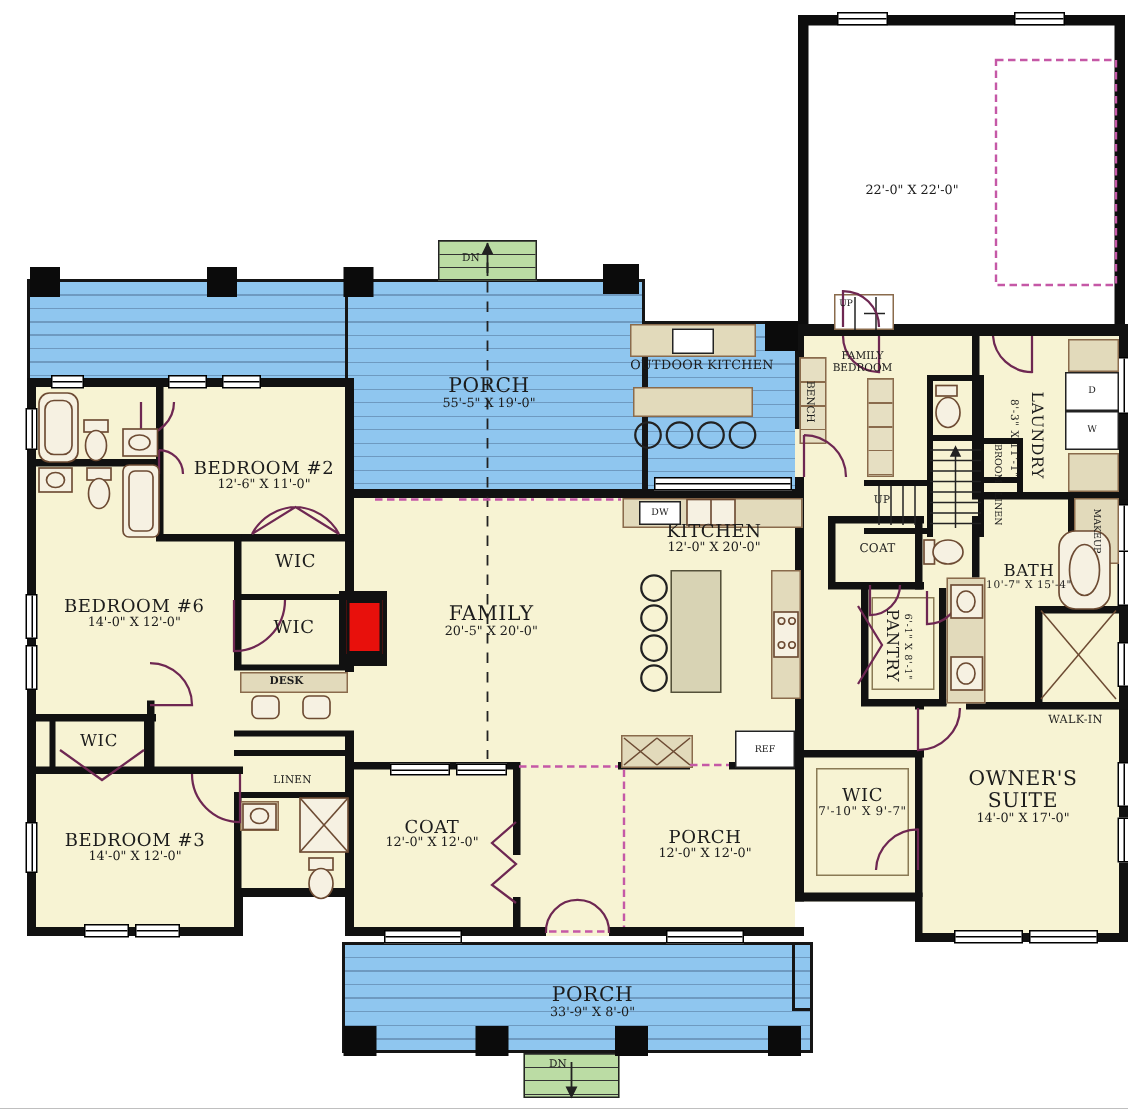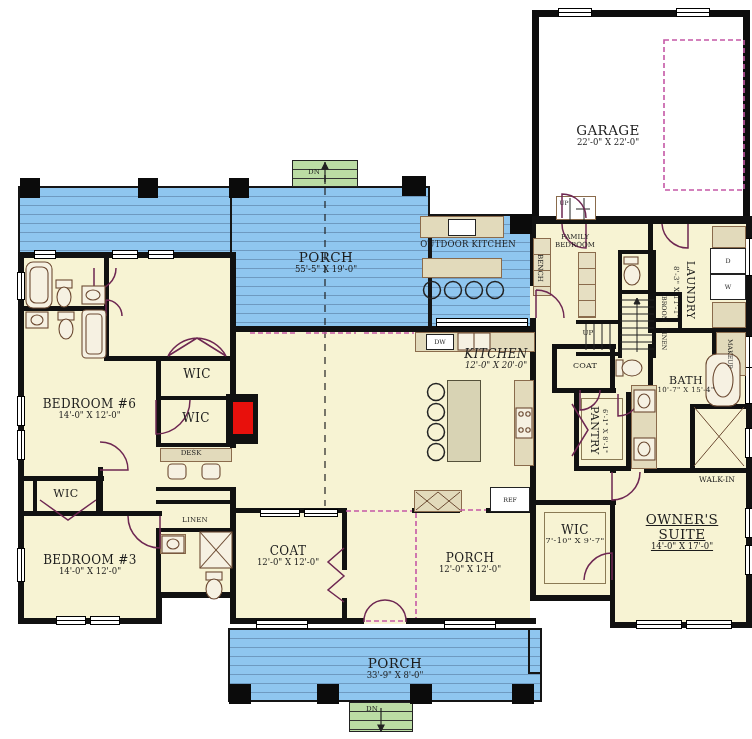--- a/index.html
+++ b/index.html
@@ -312,42 +312,49 @@
         <circle cx="474" cy="290" r="8.5"></circle>
         <circle cx="495" cy="290" r="8.5"></circle>
       <circle cx="436" cy="392" r="8.5"></circle>
         <circle cx="436" cy="412" r="8.5"></circle>
         <circle cx="436" cy="432" r="8.5"></circle>
         <circle cx="436" cy="452" r="8.5"></circle>
     </g>
   </svg>
 
   <div class="lbl" style="left:522px;top:123px;width:172px;">
-    <div class="nmlg">GARAGE</div>
     <div class="dm">22'-0" X 22'-0"</div>
   </div>
   <div class="lbl" style="left:256px;top:250px;width:140px;">
     <div class="nmlg">PORCH</div>
     <div class="dm">55'-5" X 19'-0"</div>
   </div>
   <div class="lbl sm" style="left:418px;top:240px;width:100px;font-size:8.5px;">OUTDOOR KITCHEN</div>
+  <div class="lbl" style="left:106px;top:306px;width:140px;">
+    <div class="nm">BEDROOM #2</div>
+    <div class="dm">12'-6" X 11'-0"</div>
+  </div>
   <div class="lbl nm" style="left:160px;top:368px;width:74px;">WIC</div>
   <div class="lbl" style="left:22px;top:398px;width:135px;">
     <div class="nm">BEDROOM #6</div>
     <div class="dm">14'-0" X 12'-0"</div>
   </div>
   <div class="lbl nm" style="left:160px;top:412px;width:72px;">WIC</div>
-  <div class="lbl xs" style="left:162px;top:450px;width:58px;font-size:7px;">DESK</div>
+  <div class="lbl xs" style="left:162px;top:450px;width:58px;font-size:7px;font-weight:bold;">DESK</div>
   <div class="lbl" style="left:35px;top:488px;width:62px;font-size:11px;">WIC</div>
   <div class="lbl sm" style="left:162px;top:517px;width:66px;">LINEN</div>
   <div class="lbl" style="left:20px;top:554px;width:140px;">
     <div class="nm">BEDROOM #3</div>
     <div class="dm">14'-0" X 12'-0"</div>
   </div>
-  <div class="lbl" style="left:440px;top:348px;width:112px;font-style:italic;">
+  <div class="lbl" style="left:260px;top:402px;width:135px;">
+    <div class="nmlg">FAMILY</div>
+    <div class="dm">20'-5" X 20'-0"</div>
+  </div>
+  <div class="lbl" style="left:420px;top:348px;width:112px;">
     <div class="nm">KITCHEN</div>
     <div class="dm">12'-0" X 20'-0"</div>
   </div>
   <div class="lbl" style="left:238px;top:545px;width:100px;">
     <div class="nm">COAT</div>
     <div class="dm">12'-0" X 12'-0"</div>
   </div>
   <div class="lbl" style="left:420px;top:552px;width:100px;">
     <div class="nm">PORCH</div>
     <div class="dm">12'-0" X 12'-0"</div>
@@ -364,21 +371,21 @@
   <div class="lbl vlbl" style="left:601px;top:402px;height:58px;font-size:6.5px;">6'-1" X 8'-1"</div>
   <div class="lbl" style="left:650px;top:375px;width:72px;">
     <div style="font-size:11px;">BATH</div>
     <div style="font-size:7px;">10'-7" X 15'-4"</div>
   </div>
   <div class="lbl sm" style="left:692px;top:430px;width:50px;font-size:7.5px;margin-top:46px;">WALK-IN</div>
   <div class="lbl" style="left:540px;top:524px;width:70px;">
     <div class="nm">WIC</div>
     <div style="font-size:8px;">7'-10" X 9'-7"</div>
   </div>
-  <div class="lbl" style="left:628px;top:512px;width:108px;text-decoration:underline;">
+  <div class="lbl" style="left:628px;top:512px;width:108px;">
     <div class="nmlg">OWNER'S SUITE</div>
     <div class="dm">14'-0" X 17'-0"</div>
   </div>
   <div class="lbl sm" style="left:578px;top:330px;width:20px;">UP</div>
   <div class="lbl xs" style="left:556px;top:200px;width:16px;font-size:6px;">UP</div>
   <div class="lbl sm" style="left:306px;top:169px;width:16px;">DN</div>
   <div class="lbl sm" style="left:364px;top:706px;width:16px;">DN</div>
   <div class="lbl" style="left:320px;top:656px;width:150px;">
     <div class="nmlg">PORCH</div>
     <div class="dm">33'-9" X 8'-0"</div>

